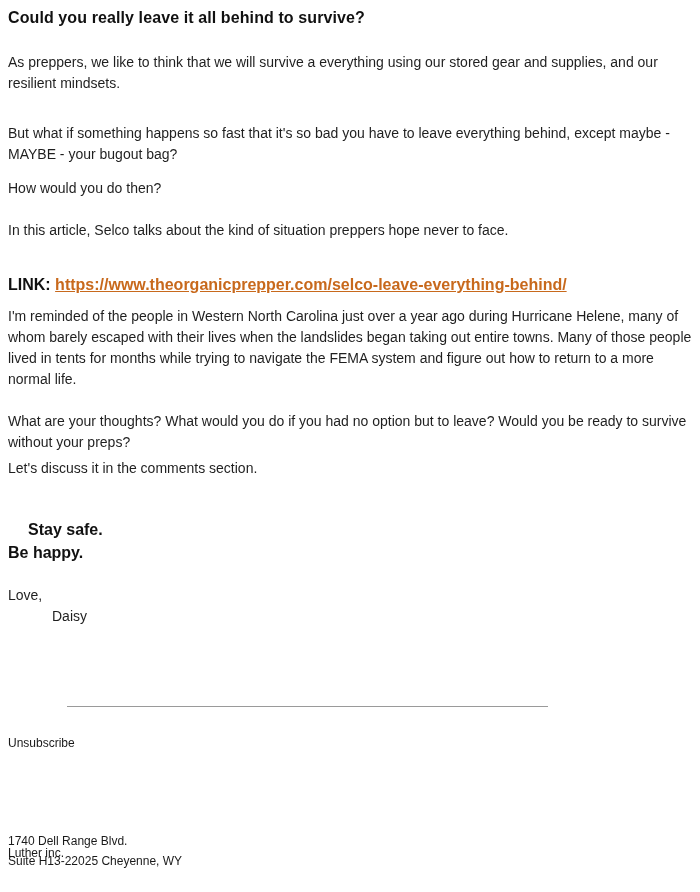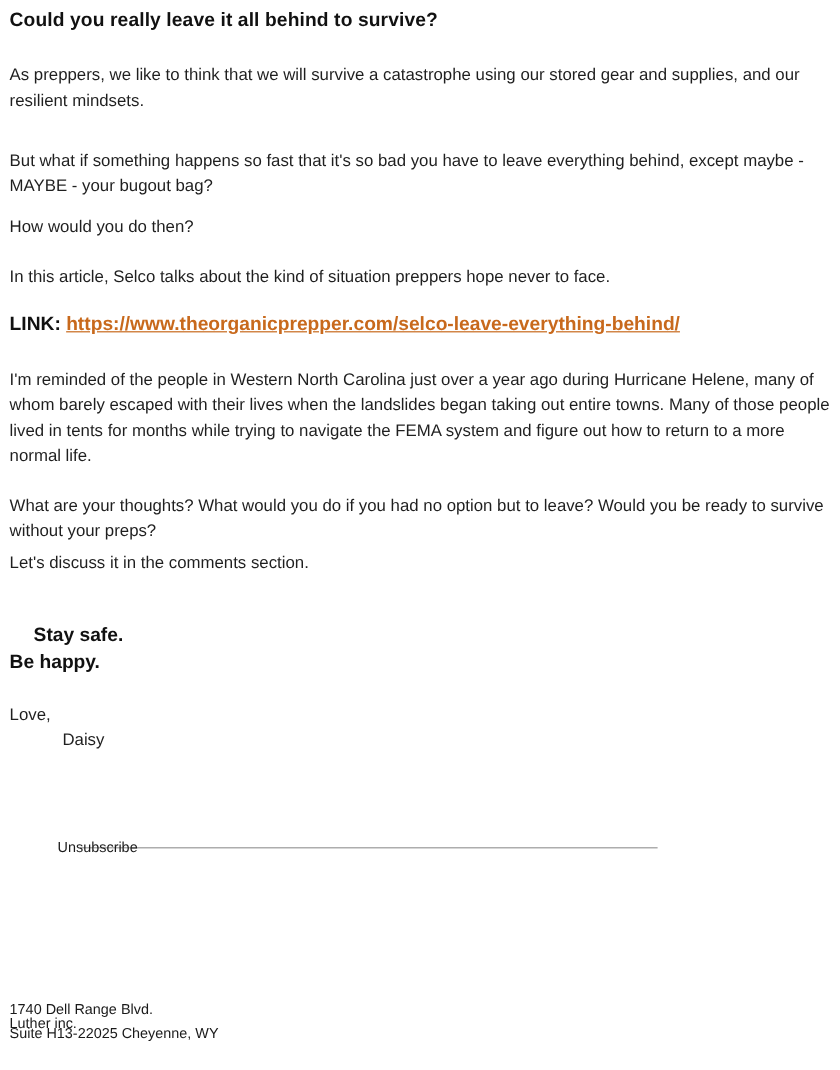--- a/index.html
+++ b/index.html
@@ -37,21 +37,21 @@
       left: 0;
       font-size: 14px;
       line-height: 21px;
       margin: 0;
       color: #1f1f1f;
       width: 684px;
     }
     .link-line {
       position: absolute;
       left: 0;
-      top: 262px;
+      top: 276px;
       font-size: 16px;
       font-weight: bold;
       white-space: nowrap;
       color: #111111;
     }
     .link-line a {
       color: #c8691c;
       text-decoration: underline;
       font-weight: bold;
     }
@@ -86,21 +86,21 @@
       cursor: pointer;
     }
   </style>
 </head>
 <body>
 
 <div class="email">
 
   <h1 class="title">Could you really leave it all behind to survive?</h1>
 
-  <p class="p" style="top:52px;">As preppers, we like to think that we will survive a catastrophe using our stored gear and supplies, and our resilient mindsets.</p>
+  <p class="p" style="top:52px;">As preppers, we like to think that we will survive a everything using our stored gear and supplies, and our resilient mindsets.</p>
 
   <p class="p" style="top:123px;">But what if something happens so fast that it's so bad you have to leave everything behind, except maybe - MAYBE - your bugout bag?</p>
 
   <p class="p" style="top:178px;">How would you do then?</p>
 
   <p class="p" style="top:220px;">In this article, Selco talks about the kind of situation preppers hope never to face.</p>
 
   <div class="link-line">
     <span>LINK: </span><a>https://www.theorganicprepper.com/selco-leave-everything-behind/</a>
   </div>
@@ -112,21 +112,21 @@
   <p class="p" style="top:458px;">Let's discuss it in the comments section.</p>
 
   <div class="signoff" style="top:518px;margin-left:20px;">Stay safe.</div>
   <div class="signoff" style="top:541px;">Be happy.</div>
 
   <p class="p" style="top:585px;">Love,</p>
   <p class="p" style="top:606px;margin-left:44px;">Daisy</p>
 
   <div class="hr"></div>
 
-  <p class="footer-text" style="top:696px;margin-left:40px;">
+  <p class="footer-text" style="top:733px;">
     <a class="unsub">Unsubscribe</a>
   </p>
 
   <p class="footer-text" style="top:811px;margin-top:32px;">Luther inc.</p>
   <p class="footer-text" style="top:831px;">1740 Dell Range Blvd.</p>
   <p class="footer-text" style="top:851px;">Suite H13-22025 Cheyenne, WY</p>
 
 </div>
 
 </body></html>

